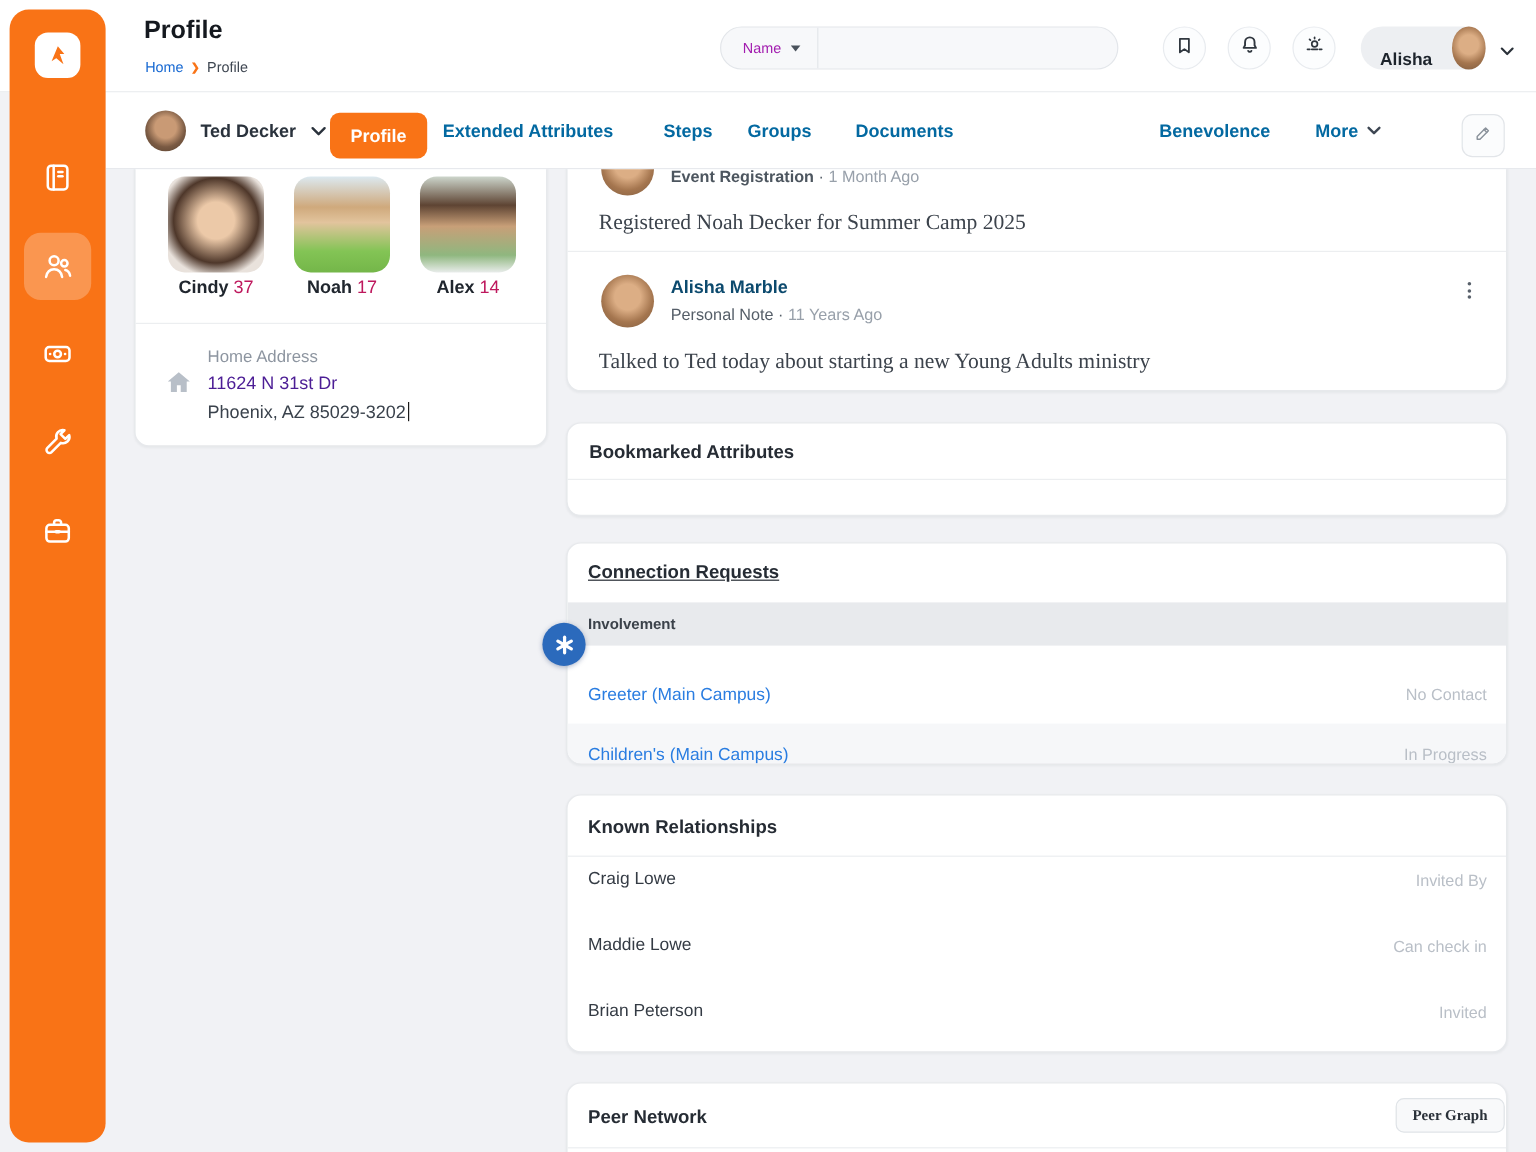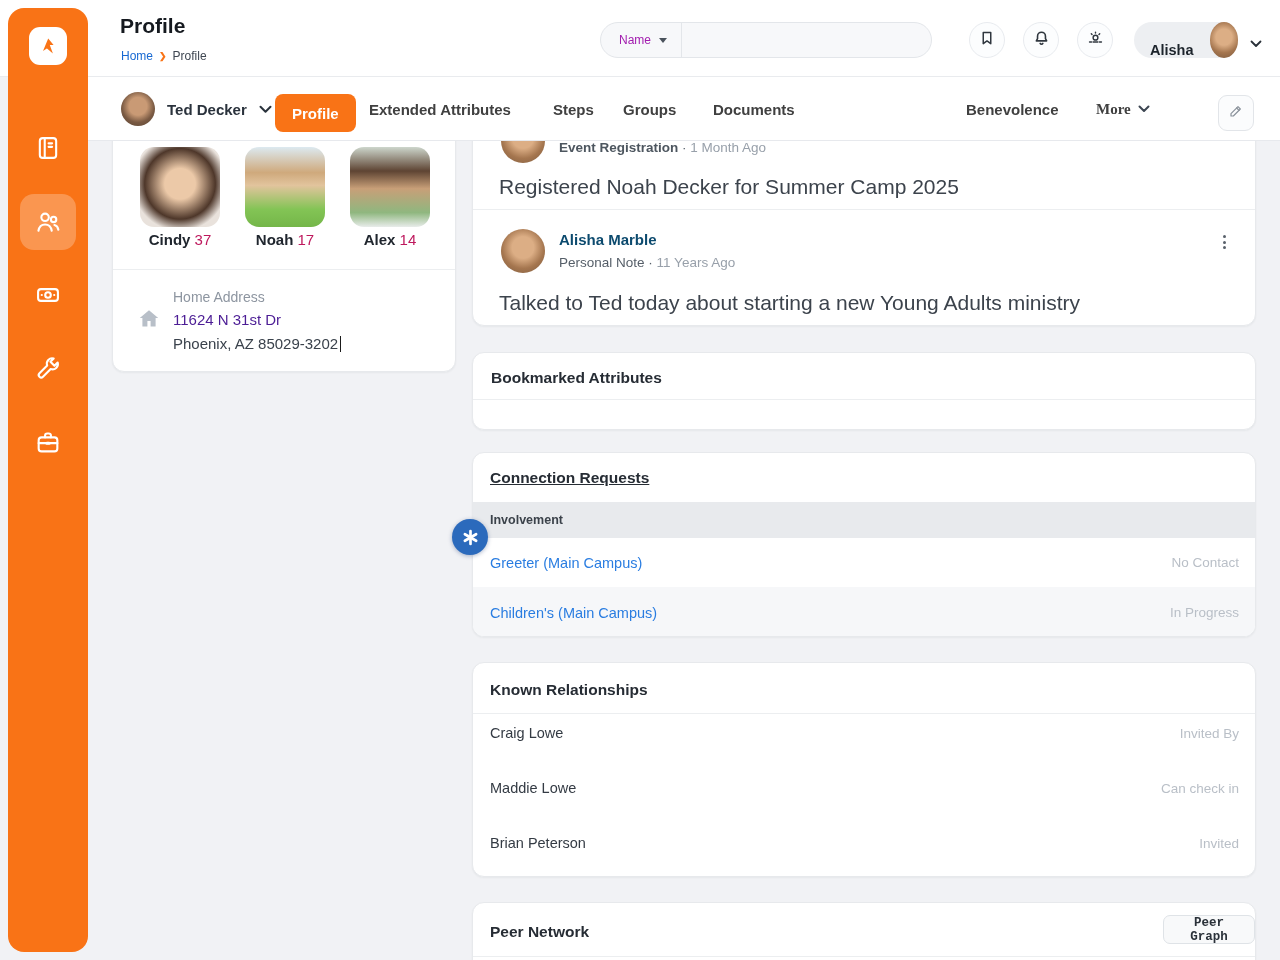--- a/index.html
+++ b/index.html
@@ -31,24 +31,24 @@
   .user-name{padding-left:16px;font-size:14.5px;font-weight:700;color:#1d242c;}
   .avatar{border-radius:50%;}
   .user-avatar{width:36px;height:36px;}
   .user-caret{position:absolute;left:1250px;top:34px;}
 
   
   .tabbar{position:absolute;left:88px;top:77px;width:1192px;height:64px;background:#fff;border-bottom:1px solid #e7e9ed;}
   .person-chip{position:absolute;left:33px;top:0;height:64px;display:flex;align-items:center;gap:12px;cursor:pointer;}
   .person-avatar{width:34px;height:34px;}
   .person-name{font-size:15px;font-weight:700;color:#2a323c;}
-  .tab{position:absolute;top:0;height:64px;display:flex;align-items:center;gap:7px;font-size:15px;font-weight:600;color:#404040;cursor:pointer;}
+  .tab{position:absolute;top:0;height:64px;display:flex;align-items:center;gap:7px;font-size:15px;font-weight:600;color:#0369a1;cursor:pointer;}
   .tab.active{top:17px;height:38px;background:#f97316;color:#fff;border-radius:8px;padding:0 17px;font-weight:700;}
   #tab-0{left:187px;} #tab-1{left:281px;} #tab-2{left:465px;} #tab-3{left:535px;}
-  #tab-4{left:625px;} #tab-5{left:744px;} #tab-6{left:878px;} #tab-7{left:1008px;font-family:Liberation Serif, serif;}
+  #tab-4{left:625px;} #tab-5{left:744px;} #tab-6{left:878px;} #tab-7{left:1008px;}
   .editbtn{position:absolute;left:1130px;top:18px;width:36px;height:36px;border-radius:9px;background:#fbfcfd;
            border:1px solid #e2e5e9;display:flex;align-items:center;justify-content:center;cursor:pointer;}
 
   
   .sidebar{position:absolute;left:8px;top:8px;width:80px;height:944px;background:#f97316;border-radius:16px;z-index:6;}
   .logo{position:absolute;left:21px;top:19px;width:38px;height:38px;background:#fff;border-radius:11px;
         display:flex;align-items:center;justify-content:center;cursor:pointer;}
   .nav-ic{position:absolute;left:26px;width:28px;height:28px;cursor:pointer;}
   #nav-book{top:126px;} #nav-people{top:200px;} #nav-cash{top:273px;} #nav-wrench{top:346px;} #nav-brief{top:420px;}
   .nav-active{position:absolute;left:12px;top:186px;width:56px;height:56px;background:rgba(255,255,255,.25);border-radius:14px;}
@@ -70,35 +70,35 @@
   .addr-line2{position:absolute;left:60px;top:216px;font-size:15px;color:#3a424c;}
   .caret{display:inline-block;width:1px;height:16px;background:#1a1a1a;vertical-align:-3px;margin-left:2px;}
 
   
   #notes-card{left:472px;top:-45px;width:784px;height:230px;}
   .note-avatar{position:absolute;left:28px;width:44px;height:44px;}
   .note-meta{position:absolute;left:86px;font-size:13.5px;color:#555e68;}
   .note-meta .t-type{font-weight:600;color:#4d565f;}
   .note-meta .t-ago{color:#98a0aa;}
   .note-author{position:absolute;left:86px;font-size:15px;font-weight:700;color:#0c4a6e;cursor:pointer;}
-  .note-body{position:absolute;left:26px;font-size:21px;color:#3c434c;}
+  .note-body{position:absolute;left:26px;font-size:18px;color:#3c434c;font-family:Liberation Serif, serif;}
   .kebab{position:absolute;left:742px;width:18px;height:20px;display:flex;flex-direction:column;align-items:center;gap:2.5px;cursor:pointer;padding-top:2px;}
   .kebab i{width:3px;height:3px;border-radius:50%;background:#59616b;}
 
   
   #bookmarked-card{left:472px;top:211px;width:784px;height:78px;}
   #bookmarked-card .card-title{position:absolute;left:18px;top:16px;}
   #bookmarked-card .divider{top:46px;}
 
   
   #connection-card{left:472px;top:311px;width:784px;height:185px;overflow:hidden;}
   #connection-card .card-title{position:absolute;left:17px;top:16px;text-decoration:underline;}
   .cr-header{position:absolute;left:0;top:49px;width:100%;height:36px;background:#e8eaed;
              display:flex;align-items:center;padding-left:17px;font-size:12.5px;font-weight:700;color:#3b424a;}
-  .cr-row{position:absolute;left:0;width:100%;height:49px;display:flex;align-items:center;justify-content:space-between;padding:0 16px 0 17px;}
+  .cr-row{position:absolute;left:0;width:100%;height:49px;display:flex;align-items:center;justify-content:space-between;padding:0 16px 0 17px;margin-top:16px;}
   #cr-row-0{top:85px;}
   #cr-row-1{top:134px;height:51px;background:#f6f7f9;}
   .cr-link{font-size:14.5px;color:#2a7de1;cursor:pointer;}
   .status-text{font-size:13.5px;color:#b9bfc7;}
 
   .marker{position:absolute;left:452px;top:378px;width:36px;height:36px;border-radius:50%;background:#2b6abc;
           display:flex;align-items:center;justify-content:center;box-shadow:0 1px 4px rgba(20,50,110,.35);cursor:pointer;z-index:4;}
 
   
   #known-card{left:472px;top:521px;width:784px;height:215px;}
@@ -106,21 +106,21 @@
   #known-card .divider{top:50px;}
   .kr-row{position:absolute;left:0;width:100%;display:flex;align-items:flex-end;justify-content:space-between;padding:0 16px 0 17px;}
   .kr-name{font-size:14.5px;color:#343b44;}
   #kr-0{top:62px;} #kr-1{top:117px;} #kr-2{top:172px;}
 
   
   #peer-card{left:472px;top:761px;width:784px;height:120px;}
   #peer-card .card-title{position:absolute;left:17px;top:20px;}
   #peer-card .divider{top:53px;}
   .peer-btn{position:absolute;left:690px;top:12px;height:29px;padding:0 13px;border-radius:7px;background:#f8f9fa;
-            border:1px solid #dfe3e7;font-size:12.5px;font-weight:600;color:#2a3139;font-family:Liberation Mono, monospace;cursor:pointer;}
+            border:1px solid #dfe3e7;font-size:12.5px;font-weight:600;color:#2a3139;font-family:Liberation Serif, serif;cursor:pointer;}
 
   
   .av-alisha{background:radial-gradient(circle at 50% 42%,#dcae85 0 32%,#a5764f 62%,#7c5a3e 100%);}
   .av-ted{background:radial-gradient(circle at 50% 42%,#c99a75 0 34%,#7a5a43 62%,#55402f 100%);}
   .ph-cindy{background:radial-gradient(circle at 50% 46%,#ecc9a8 0 26%,#4e372a 60%,#e9e2dc 80%);}
   .ph-noah{background:linear-gradient(180deg,#dce9f0 0%,#cfa97c 32%,#e2c49d 48%,#83c455 78%,#74b649 100%);}
   .ph-alex{background:linear-gradient(180deg,#cdd6cc 0%,#5e4433 30%,#c89f78 52%,#8fb77f 82%,#e8ecea 100%);}
   .ring{box-shadow:0 0 0 2px #fff;}
 </style>
 </head>

